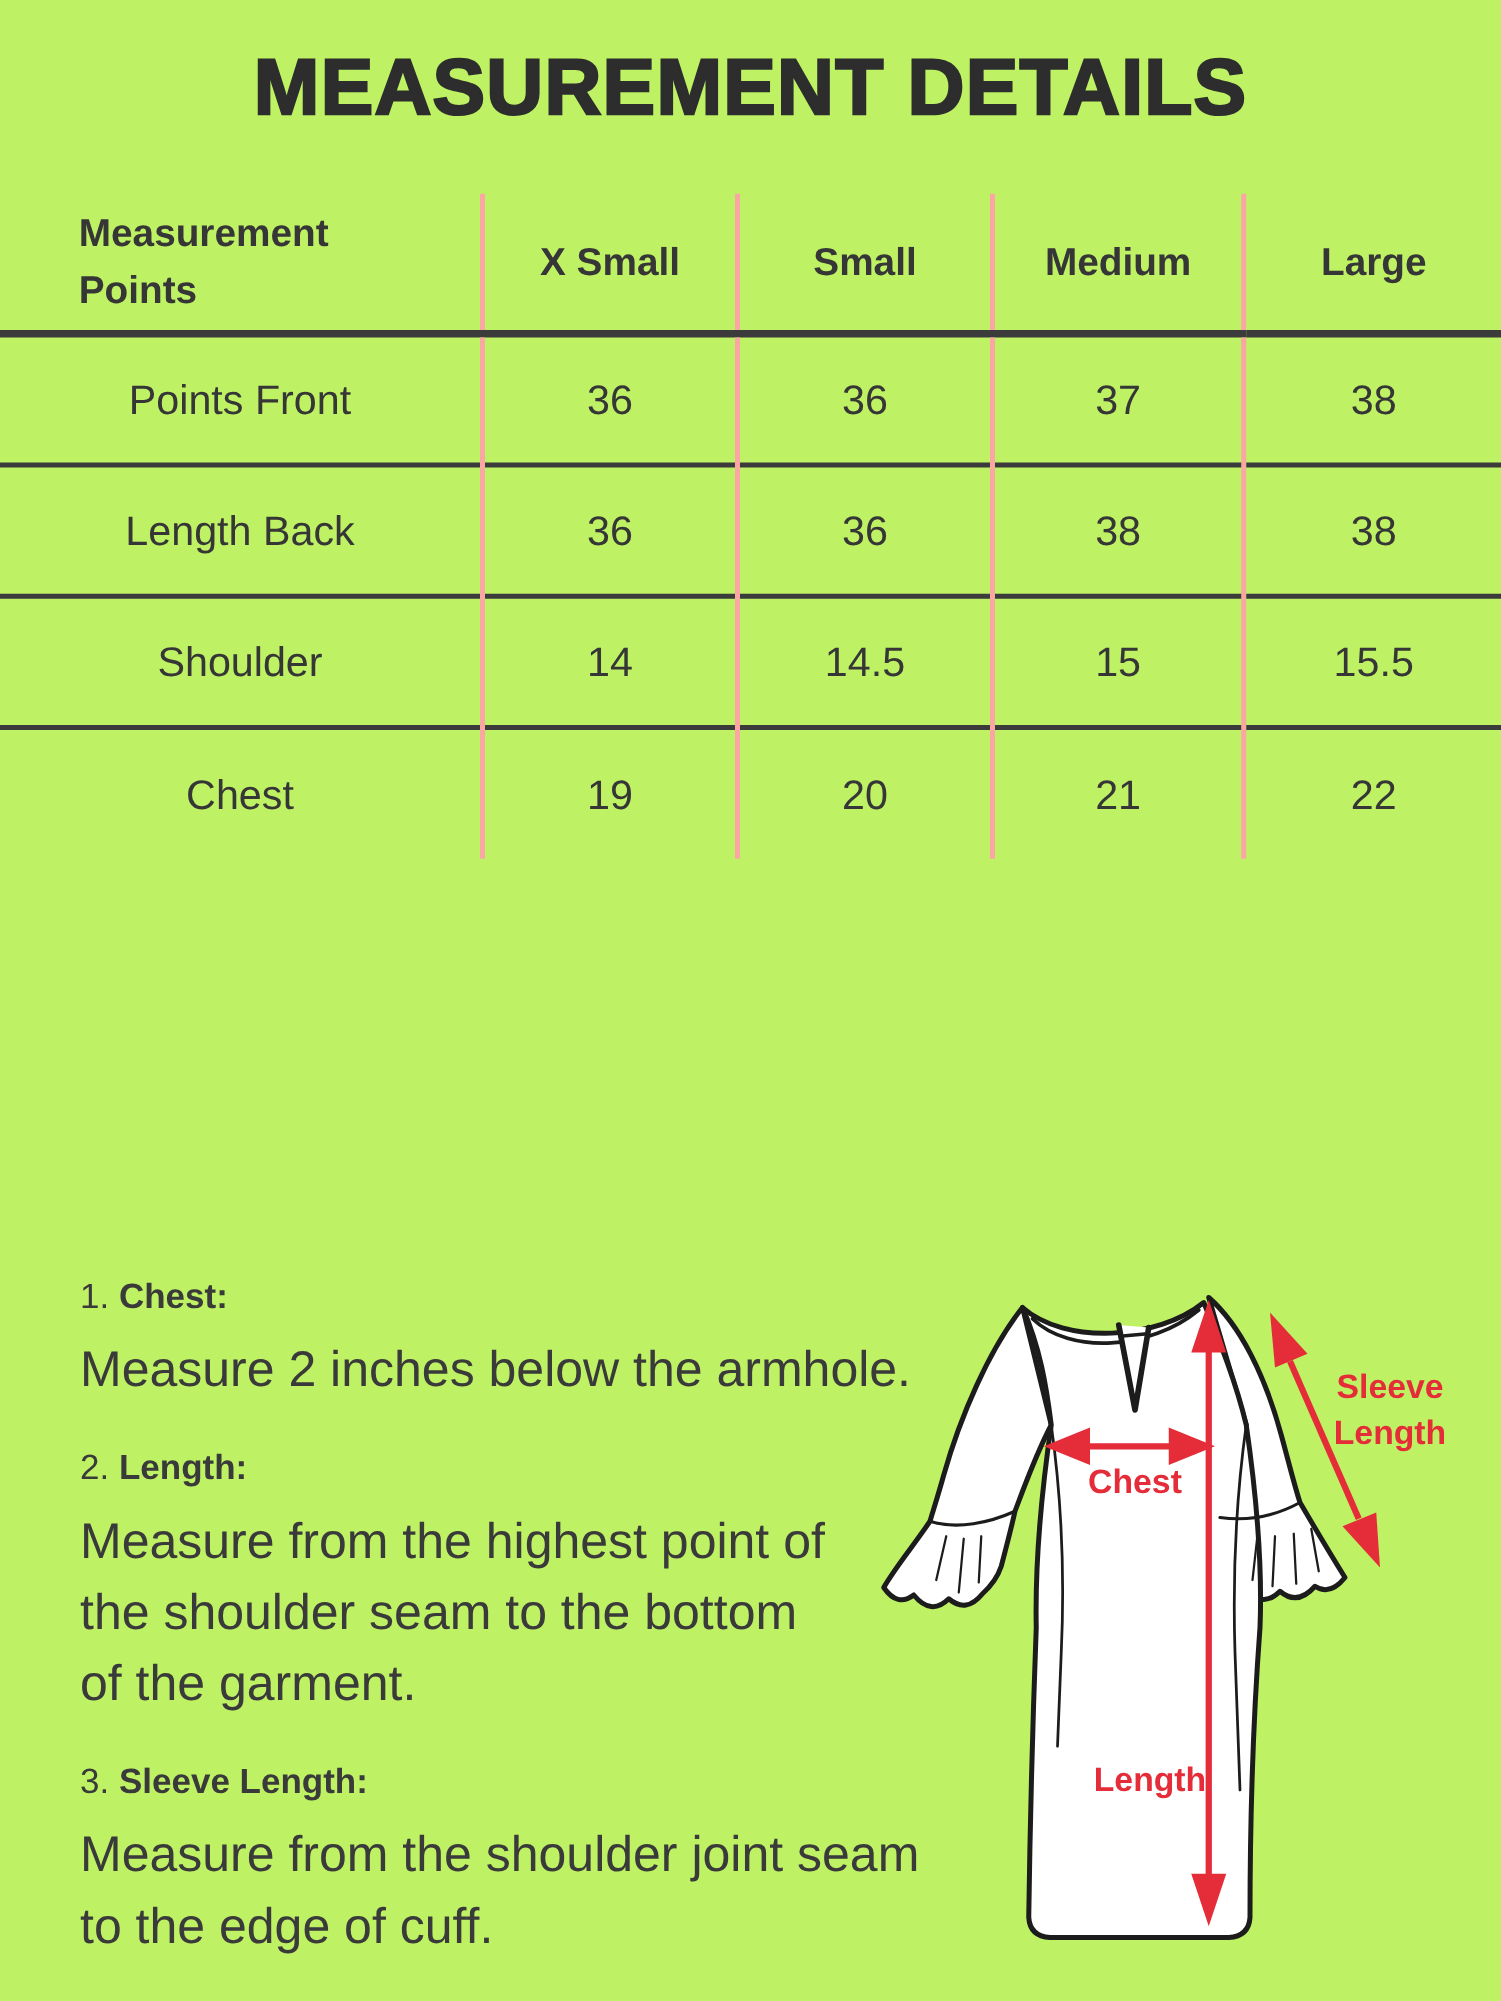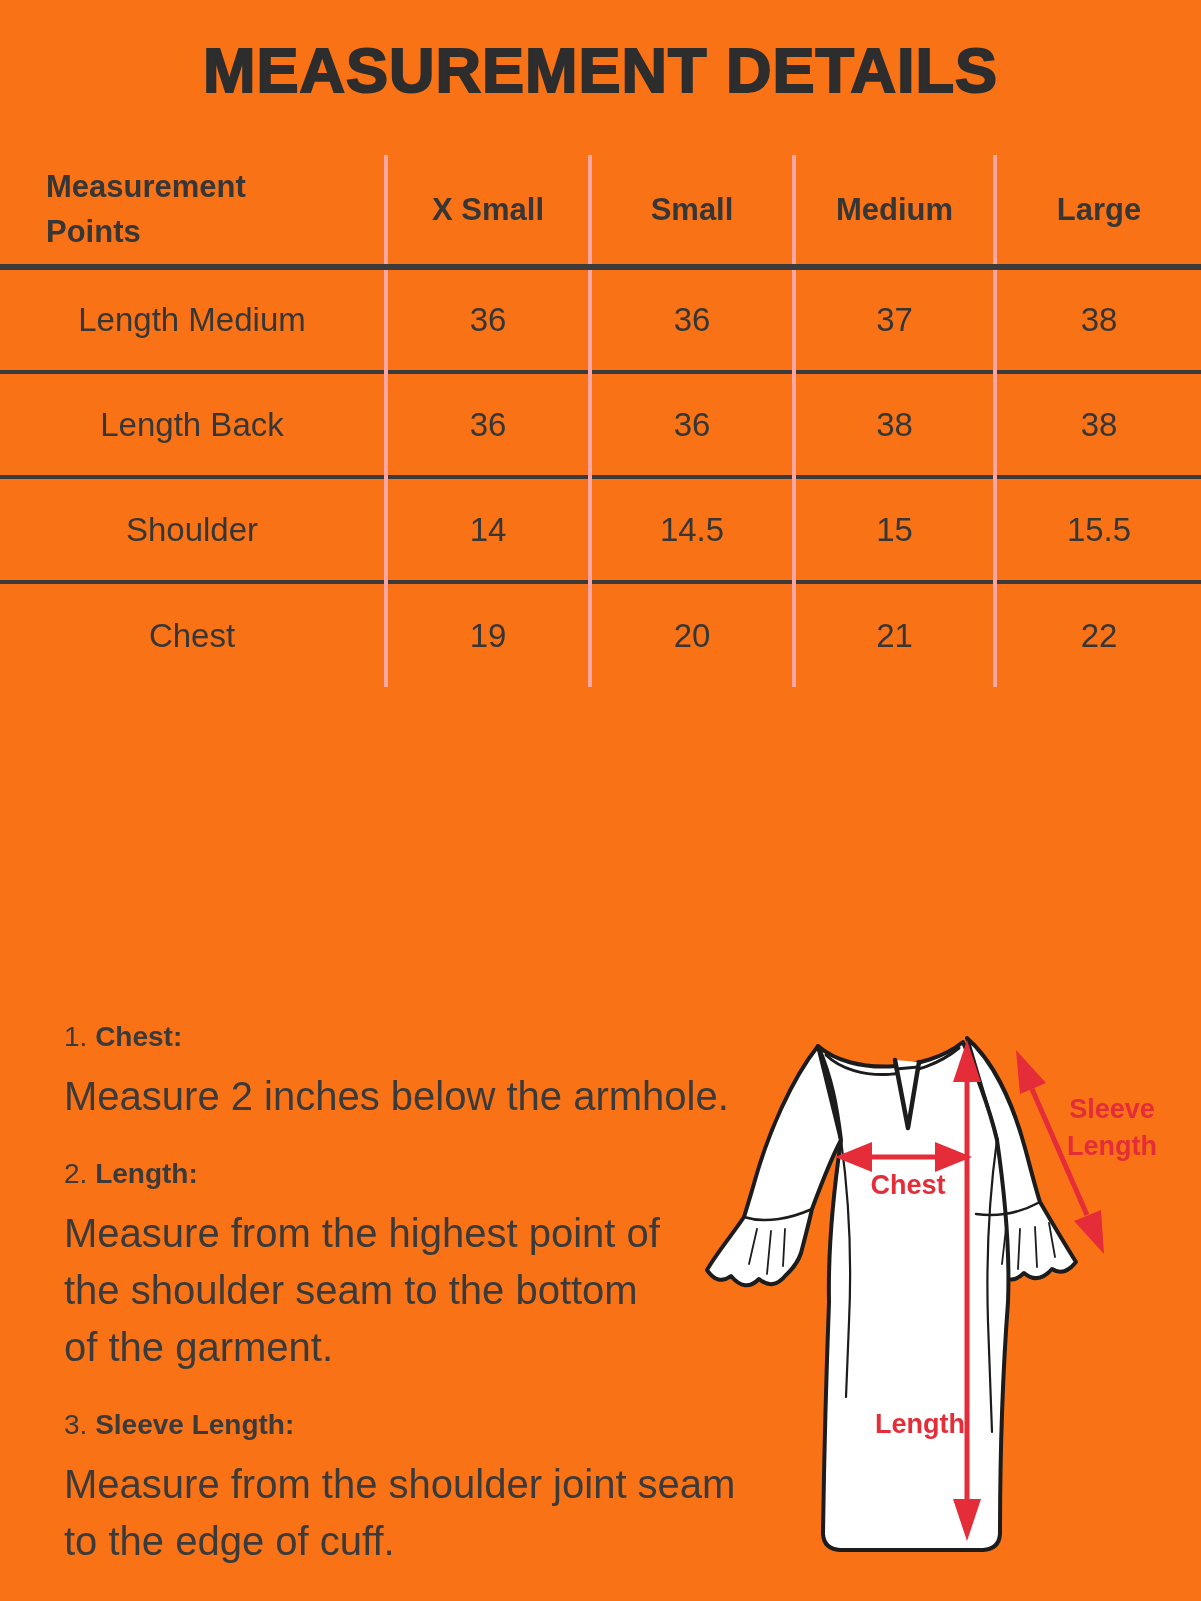--- a/index.html
+++ b/index.html
@@ -1,21 +1,21 @@
 <!DOCTYPE html>
 <html><head>
 <meta charset="utf-8">
 <style>
   * { margin: 0; padding: 0; box-sizing: border-box; }
   html, body { background: #ffffff; }
   .page {
     position: relative;
     width: 1201px;
     height: 1601px;
-    background: #f97316;
+    background: #bef264;
     overflow: hidden;
     font-family: "Liberation Sans", sans-serif;
     color: #363636;
   }
   .main-title {
     position: absolute;
     top: 34px; left: 0;
     width: 100%;
     text-align: center;
     font-size: 63px;
@@ -48,21 +48,21 @@
   .size-table th, .size-table td { vertical-align: middle; }
   .size-table th {
     font-size: 31px;
     font-weight: 700;
     text-align: center;
     height: 112px;
     border-bottom: 6px solid #3b3b3b;
   }
   .size-table th.mp-head {
     text-align: left;
-    padding-left: 46px;
+    padding-left: 63px;
     padding-right: 110px;
     line-height: 1.45;
     font-size: 31px;
   }
   .size-table th:nth-child(n+2),
   .size-table td:nth-child(n+2) {
     border-left: 4px solid #fca5a5;
   }
   .size-table tbody td {
     font-size: 33px;
@@ -112,21 +112,21 @@
       <tr>
         <th class="mp-head">Measurement Points</th>
         <th>X Small</th>
         <th>Small</th>
         <th>Medium</th>
         <th>Large</th>
       </tr>
     </thead>
     <tbody>
       <tr>
-        <td>Length Medium</td>
+        <td>Points Front</td>
         <td>36</td>
         <td>36</td>
         <td>37</td>
         <td>38</td>
       </tr>
       <tr>
         <td>Length Back</td>
         <td>36</td>
         <td>36</td>
         <td>38</td>

